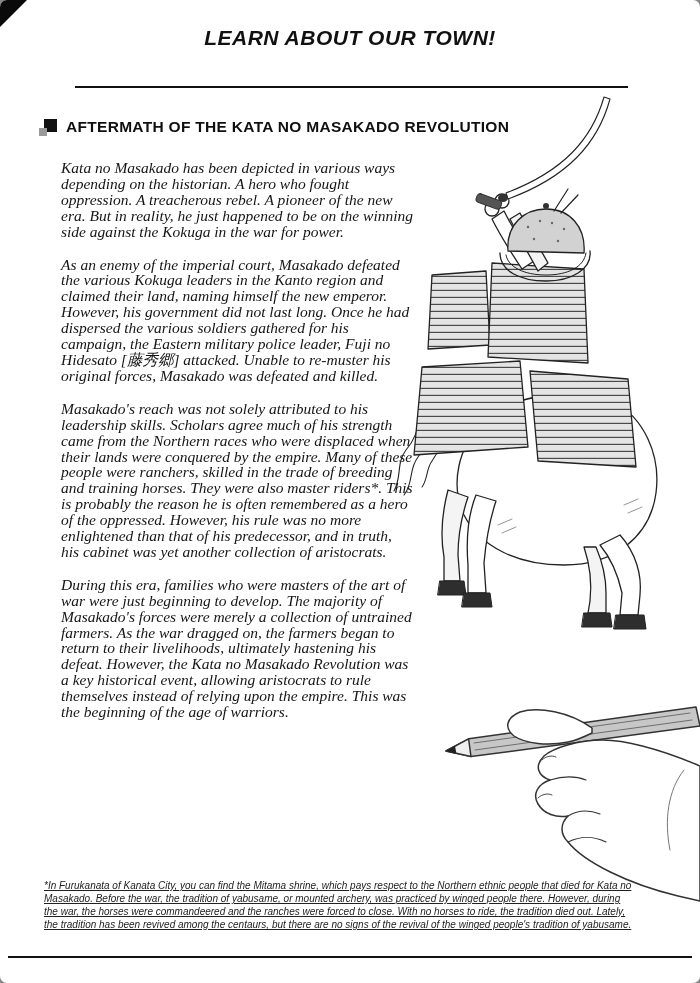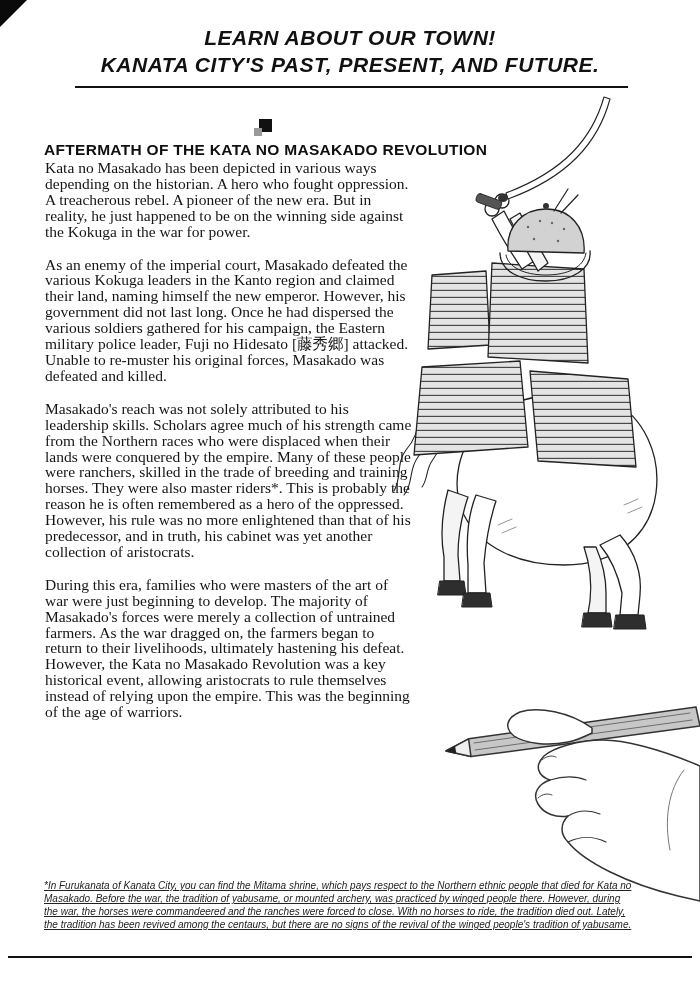--- a/index.html
+++ b/index.html
@@ -5,20 +5,21 @@
   * { box-sizing: border-box; }
   html, body { margin: 0; padding: 0; background: #888; }
   .page {
     position: relative;
     width: 700px; height: 983px;
     margin: 0 auto;
     background: #ffffff;
     overflow: hidden;
     font-family: "Liberation Serif", serif;
     color: #151515;
+    border-radius: 7px;
   }
   .corner-triangle {
     position: absolute; top: 0; left: 0;
     width: 0; height: 0;
     border-top: 27px solid #0a0a0a;
     border-right: 27px solid transparent;
   }
   .page-header {
     position: absolute; top: 25px; left: 0; right: 0;
     text-align: center;
@@ -27,41 +28,40 @@
     font-size: 21px; line-height: 1.28;
     letter-spacing: 0.5px;
     color: #111;
   }
   .title-rule {
     position: absolute; top: 86px; left: 75px;
     width: 553px; height: 2px; background: #111;
   }
   .heading-row {
     position: absolute; top: 118px; left: 44px;
-    display: flex; align-items: center; gap: 9px;
+    display: flex; align-items: flex-start; gap: 9px;
     font-family: "Liberation Sans", sans-serif;
     font-weight: bold; font-size: 15.5px; letter-spacing: 0.3px;
     color: #0f0f0f;
-    flex-direction: column;
   }
   .bullet-icon {
     position: relative; width: 13px; height: 13px;
     background: #111; flex: 0 0 auto; margin-top: 1px;
   }
   .bullet-icon::after {
     content: ""; position: absolute; left: -5px; bottom: -4px;
     width: 8px; height: 8px; background: #9a9a9a;
   }
   .heading-text { margin: 0; font-size: 15.5px; font-weight: bold; }
   .text-col {
     position: absolute; top: 160px; left: 45px; width: 368px;
     font-size: 15.5px; line-height: 15.9px;
     text-align: left;
   }
-  .text-col p { margin: 0 0 17px 0; }
+  .text-col p { margin: 0 0 17px 16px; font-style: italic; }
   .illu { position: absolute; }
   .illu-samurai { left: 388px; top: 95px; }
   .illu-hand { left: 418px; top: 648px; }
   .footnote {
     position: absolute; top: 879px; left: 44px; width: 592px;
     font-family: "Liberation Sans", sans-serif;
     font-style: italic; font-size: 10px; line-height: 1.3;
     color: #222;
     text-decoration: underline;
   }
@@ -72,21 +72,20 @@
 </style>
 </head>
 <body>
 
 <div class="page">
 
   <div class="corner-triangle"></div>
 
   <header class="page-header">
     <div>LEARN ABOUT OUR TOWN!</div>
-    <div>KANATA CITY'S PAST, PRESENT, AND FUTURE.</div>
   </header>
 
   <div class="title-rule"></div>
 
   <div class="heading-row">
     <span class="bullet-icon"></span>
     <h2 class="heading-text">AFTERMATH OF THE KATA NO MASAKADO REVOLUTION</h2>
   </div>
 
   <div class="text-col">

